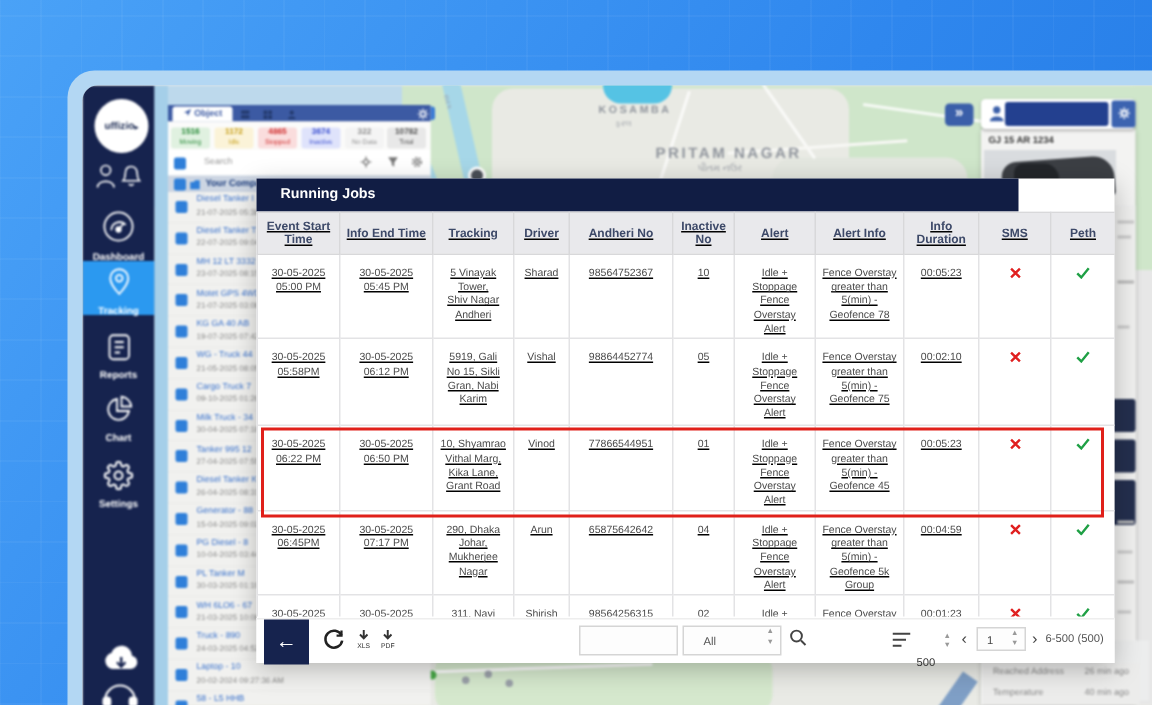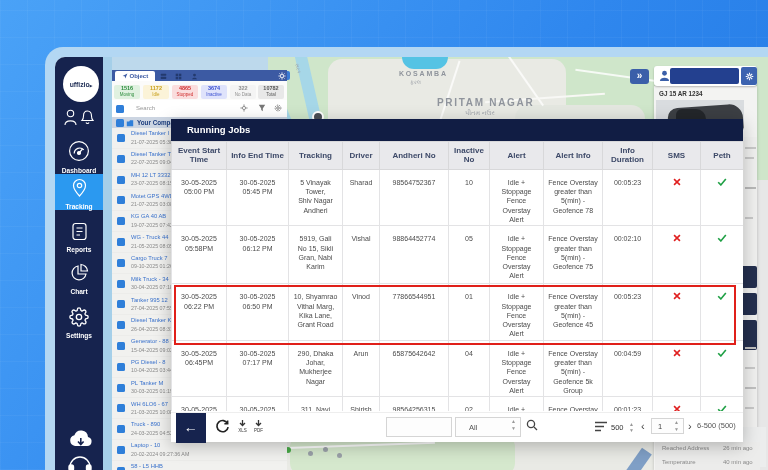--- a/index.html
+++ b/index.html
@@ -40,24 +40,24 @@
   .vrow { position:absolute; left:0; width:175px; height:20.8px; border-bottom:1px solid #ececea; }
   .cb { position:absolute; width:8px; height:8px; background:#2f7fd9; border-radius:1.5px; }
   .vt { position:absolute; left:19px; top:2.2px; font-size:5.8px; color:#3a72cc; white-space:nowrap; }
   .vd { position:absolute; left:19px; top:10.5px; font-size:5.3px; color:#8a8a8a; white-space:nowrap; }
   
   .map { position:absolute; left:0; top:0; width:768px; height:600px; }
   
   
   .modal { position:absolute; left:171px; top:118.5px; width:572px; height:323px; background:#fff;
            box-shadow:0 4px 16px rgba(0,0,0,0.25); }
-  .mhead { position:absolute; left:0; top:0; width:572px; height:22.3px; background:#111d44;
+  .mhead { position:absolute; left:0; top:0; width:508px; height:22.3px; background:#111d44;
            color:#fff; font-size:9.5px; font-weight:bold; line-height:22.3px; padding-left:16px; }
   .tblwrap { position:absolute; left:0; top:22.3px; width:572px; height:270.7px; overflow:hidden; }
-  table.jobs { border-collapse:collapse; table-layout:fixed; width:572px; }
+  table.jobs { border-collapse:collapse; table-layout:fixed; width:572px;text-decoration:underline; }
   table.jobs col.c1{width:55px}.c2{width:62px}.c3{width:54px}.c4{width:37px}.c5{width:69px}
   .c6{width:41px}.c7{width:54px}.c8{width:59px}.c9{width:50px}.c10{width:48px}.c11{width:43px}
   table.jobs th { background:#e9e9ec; color:#3d4968; font-size:8px; line-height:9.3px; font-weight:bold;
                   border:1px solid #d8d8da; height:28px; padding:1px; }
   table.jobs td { border:1px solid #e3e3e5; font-size:7px; line-height:9.3px; color:#4b4b4b;
                   text-align:center; vertical-align:top; padding:8px 1px 1px 1px; }
   .redbox { position:absolute; left:3px; top:144.2px; width:562px; height:60px; border:2.5px solid #e0201a; z-index:5; }
   .toolbar { position:absolute; left:0; top:293px; width:572px; height:30px; background:#fff; border-top:1px solid #eee; }
   .backbtn { position:absolute; left:5px; top:0px; width:29.5px; height:30.5px; background:#16234e; color:#fff;
              font-size:14px; text-align:center; line-height:29px; }
@@ -510,20 +510,20 @@
       </svg>
     <div class="sinput"></div>
     <div class="allbox">All<span style="position:absolute; right:4px; top:0; color:#999; font-size:5px; line-height:7px">▲<br>▼</span></div>
     <svg class="abs" style="left:355px; top:6px" width="12" height="12" viewBox="0 0 12 12" fill="none" stroke="#444" stroke-width="1.3">
         <circle cx="5" cy="5" r="3.6"></circle>
         <path d="M8 8 L11 11"></path>
       </svg>
     <svg class="abs" style="left:424px; top:8px" width="12" height="11" viewBox="0 0 12 11" stroke="#444" stroke-width="1.4">
         <path d="M0 1.5 h12 M0 5.5 h9 M0 9.5 h6"></path>
       </svg>
-    <span class="pgr" style="left:440px; top:10px; color:#333">500</span>
+    <span class="pgr" style="left:440px; top:24px; color:#333">500</span>
     <span class="abs" style="left:458px; top:8px; color:#999; font-size:5px; line-height:6.5px">▲<br>▼</span>
     <span class="pgr" style="left:470px; top:7px; font-size:11px; color:#444">‹</span>
     <div class="abs" style="left:480px; top:5px; width:33px; height:16px; border:1px solid #d5d5d5; background:#fdfdfd; font-size:7.5px; color:#444; line-height:15px; padding-left:6px">1<span style="position:absolute; right:4px; top:0; color:#999; font-size:5px; line-height:7px">▲<br>▼</span></div>
     <span class="pgr" style="left:517px; top:7px; font-size:11px; color:#444">›</span>
     <span class="pgr" style="left:526px; top:8.5px">6-500 (500)</span>
   </div>
 </div>
 
 </body></html>

